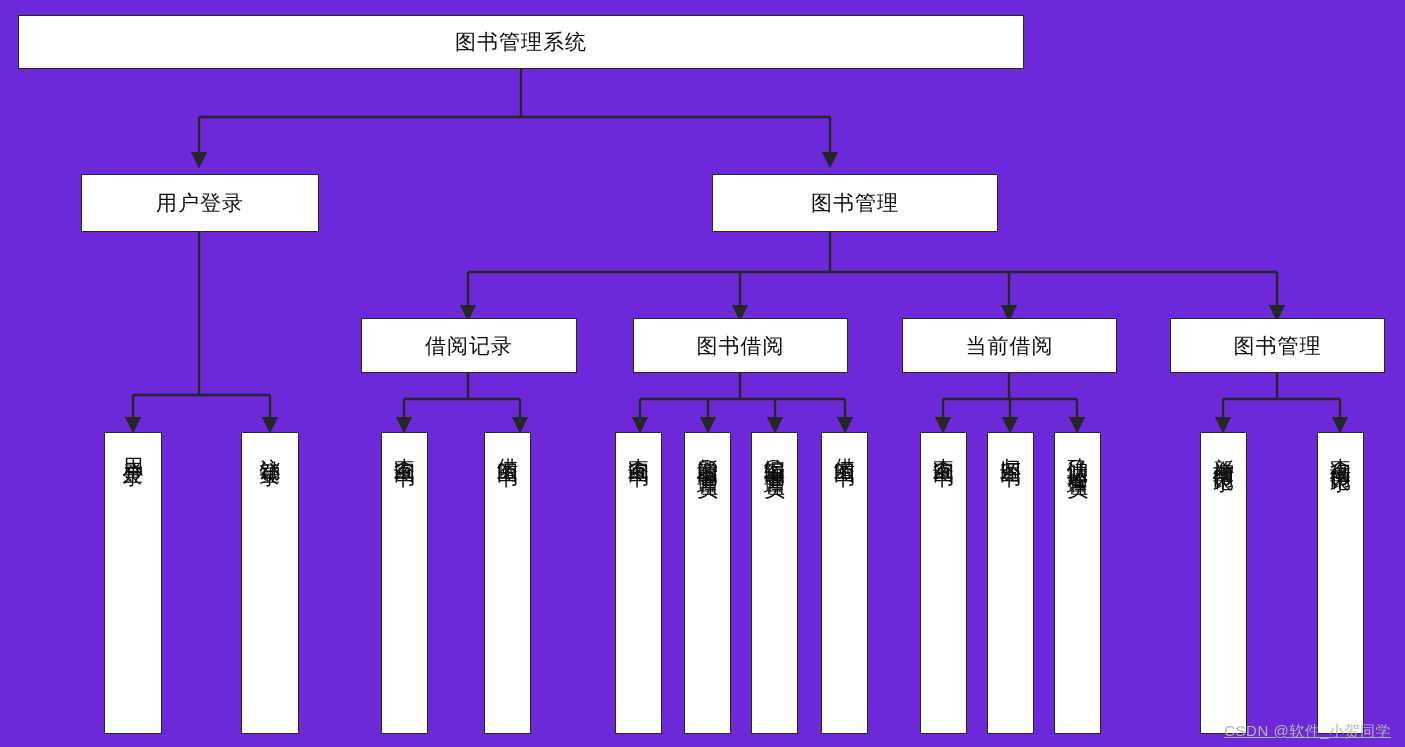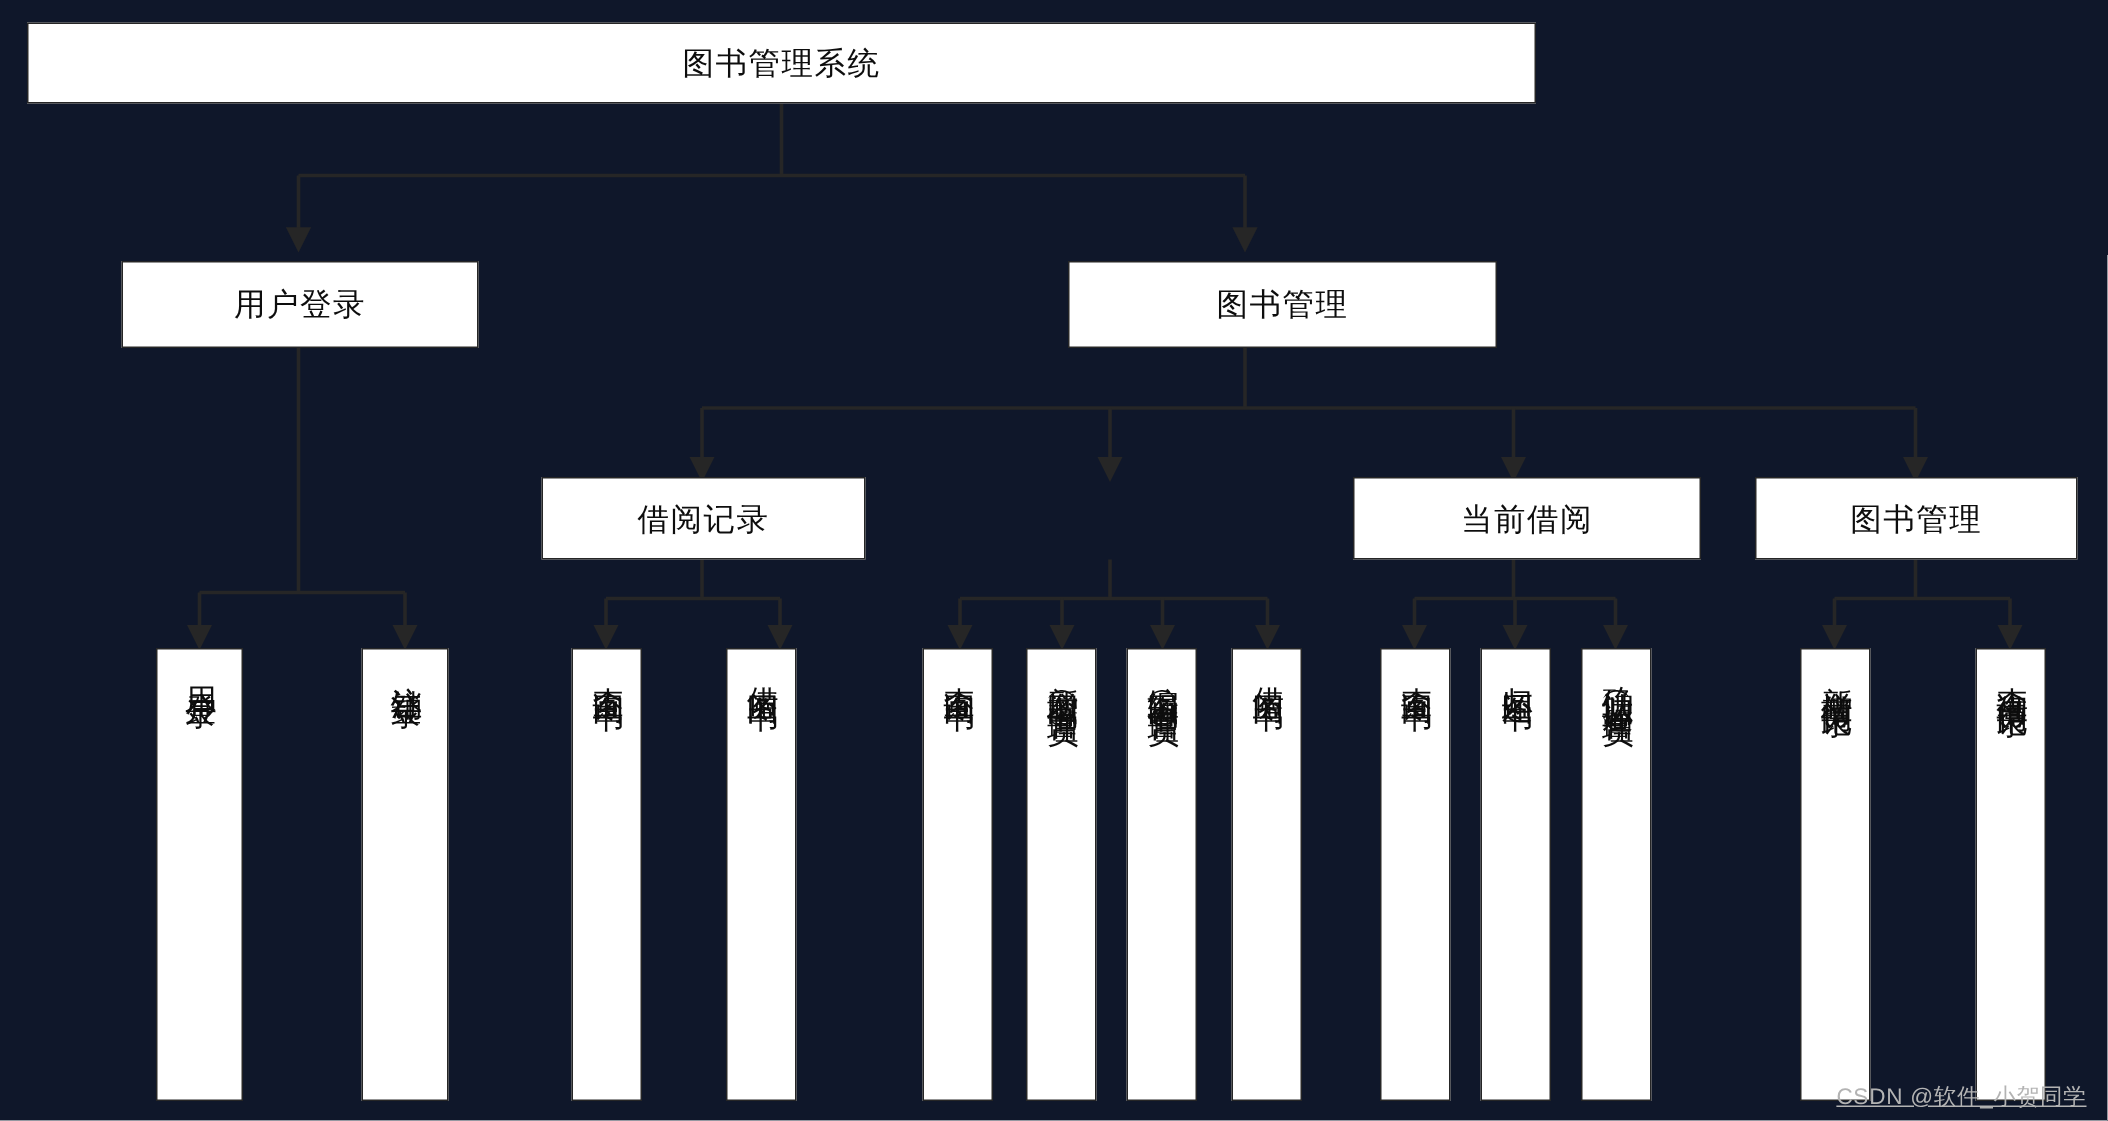--- a/index.html
+++ b/index.html
@@ -7,21 +7,21 @@
     padding: 0;
     background: #ffffff;
   }
   body {
     font-family: "Liberation Sans", sans-serif;
   }
   #canvas {
     position: relative;
     width: 1405px;
     height: 747px;
-    background: #0f172a;
+    background: #6d28d9;
     overflow: hidden;
   }
   svg.edges {
     position: absolute;
     left: 0;
     top: 0;
     width: 1405px;
     height: 747px;
     pointer-events: none;
   }
@@ -121,21 +121,24 @@
   <div class="node horiz" style="left:81px; top:174px; width:238px; height:58px;">
     <span>用户登录</span>
   </div>
   <div class="node horiz" style="left:712px; top:174px; width:286px; height:58px;">
     <span>图书管理</span>
   </div>
 
   <div class="node horiz" style="left:361px; top:318px; width:216px; height:55px;">
     <span>借阅记录</span>
   </div>
-  <div class="node horiz" style="left:902px; top:318px; width:232px; height:55px;">
+  <div class="node horiz" style="left:633px; top:318px; width:215px; height:55px;">
+    <span>图书借阅</span>
+  </div>
+  <div class="node horiz" style="left:902px; top:318px; width:215px; height:55px;">
     <span>当前借阅</span>
   </div>
   <div class="node horiz" style="left:1170px; top:318px; width:215px; height:55px;">
     <span>图书管理</span>
   </div>
 
   <div class="node vert" style="left:104px; top:432px; width:58px; height:302px;">
     <span>用户登录</span>
   </div>
   <div class="node vert" style="left:241px; top:432px; width:58px; height:302px;">

